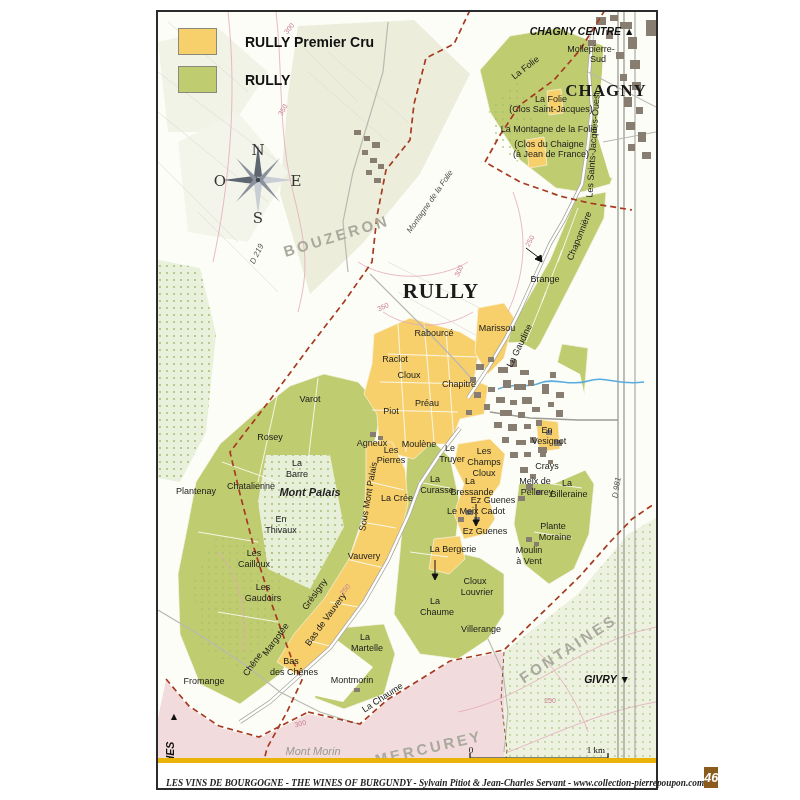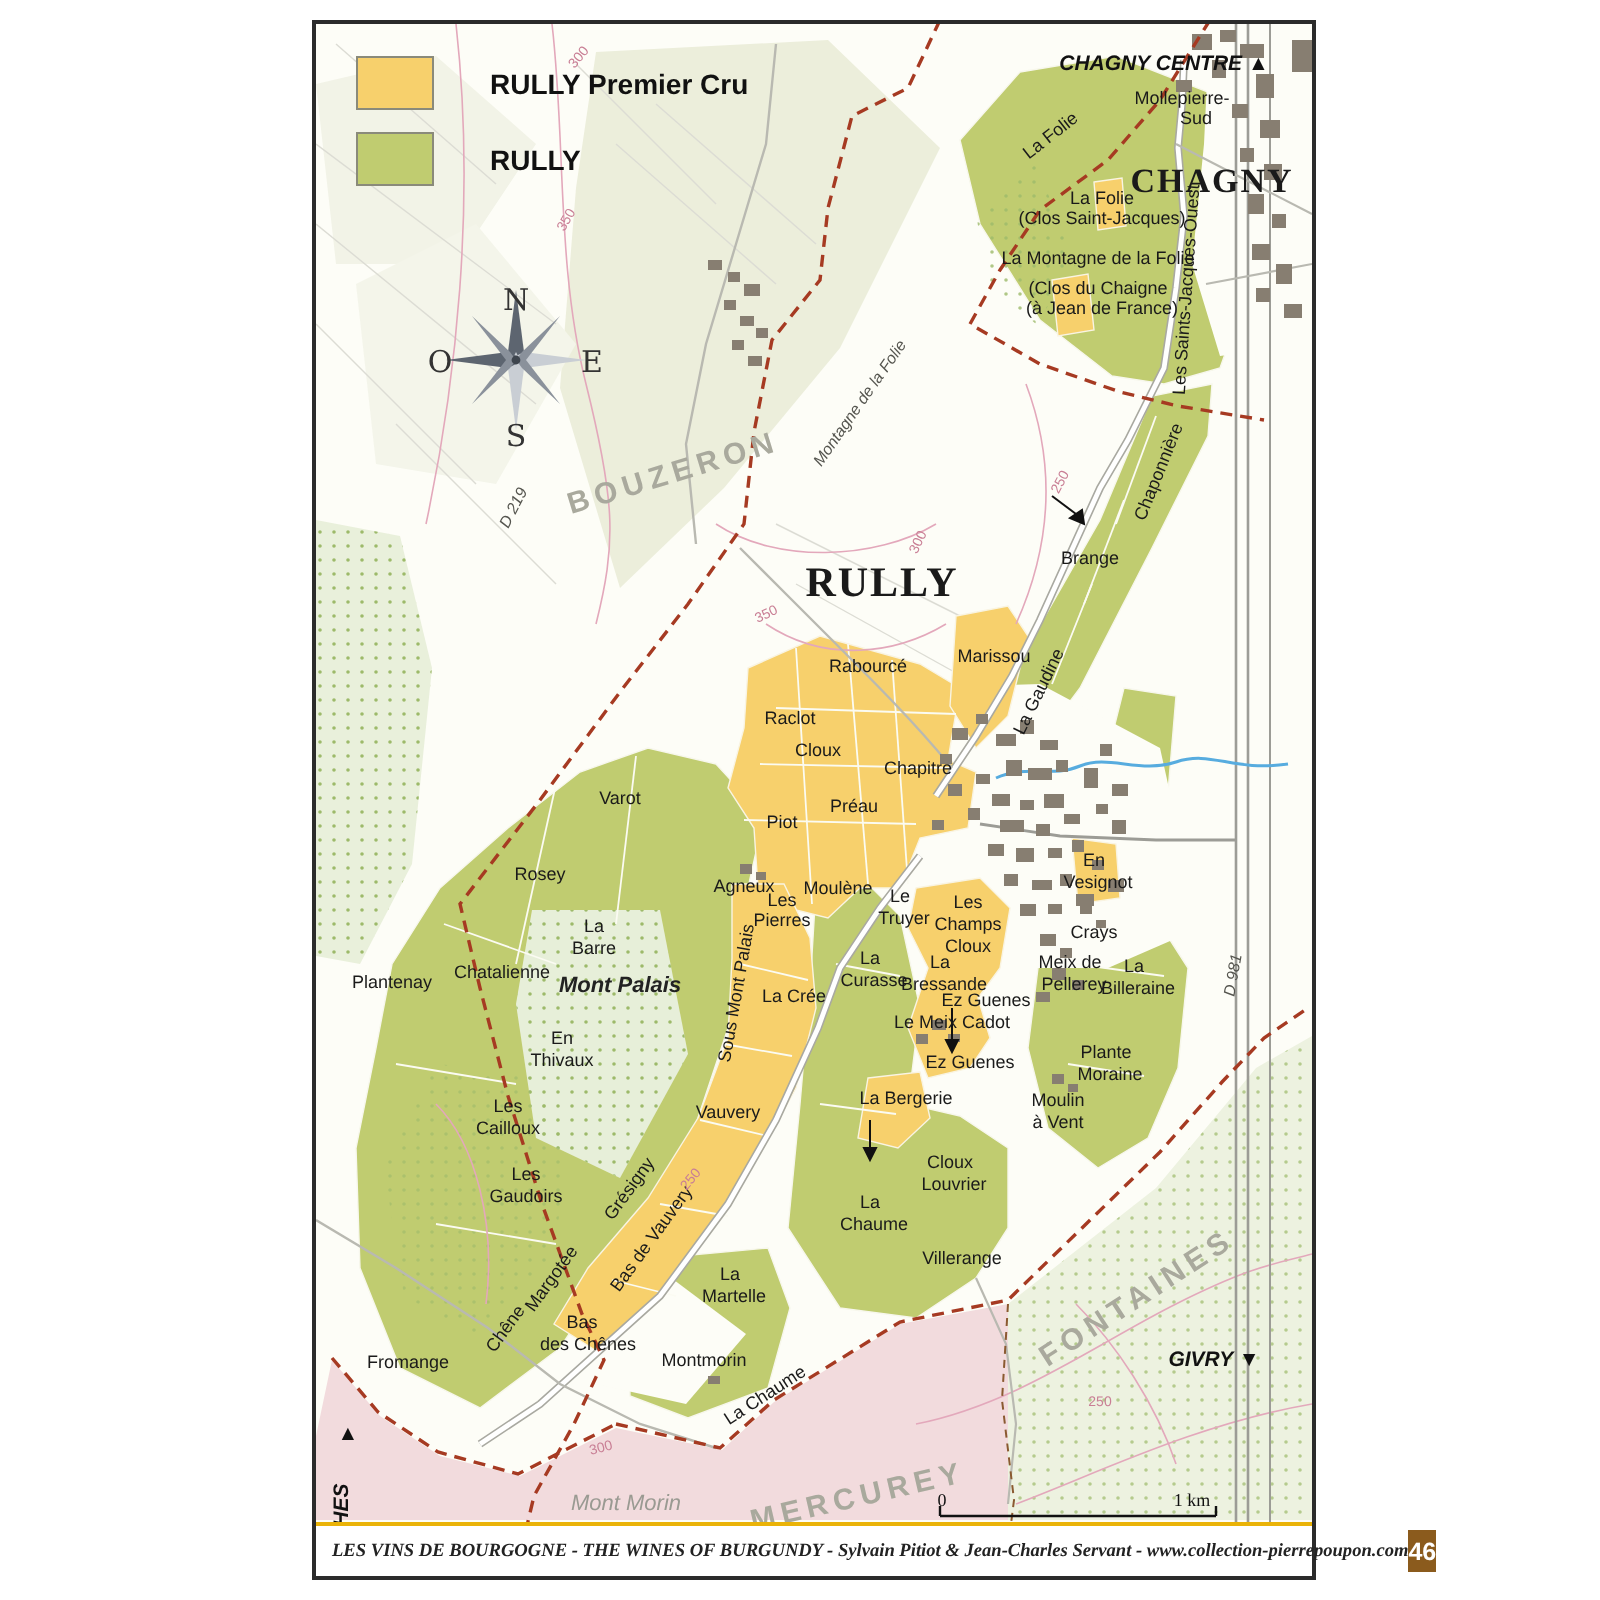--- a/index.html
+++ b/index.html
@@ -7,23 +7,23 @@
   #panel{position:absolute;left:156px;top:10px;width:502px;height:780px;border:2px solid #2b2b2b;background:#FDFDF7;box-sizing:border-box;}
   #map-svg{position:absolute;left:0;top:0;width:498px;height:776px;}
   
   #legend{position:absolute;left:20px;top:16px;z-index:5;}
   .leg-row{display:flex;align-items:center;margin-bottom:11px;}
   .leg-sw{width:37px;height:25px;border:1px solid #8a8a7a;}
   .sw-pc{background:#F7D06C;}
   .sw-v{background:#C0CC70;}
   .leg-label{margin-left:28px;font-size:14px;font-weight:600;color:#111;}
   
-  #footer{position:absolute;left:0;right:0;bottom:0;height:25px;background:#fff;border-top:2px solid #eab308;display:flex;align-items:center;z-index:6;}
+  #footer{position:absolute;left:0;right:0;bottom:0;height:25px;background:#fff;border-top:5px solid #eab308;display:flex;align-items:flex-end;z-index:6;}
   #footer-credit{flex:1;font-family:"Liberation Serif",serif;font-style:italic;font-weight:bold;font-size:9.3px;color:#222;padding-left:8px;white-space:nowrap;}
-  #page-num{width:21px;height:21px;background:#8B5B1D;color:#fff;font-weight:bold;font-size:12.5px;display:flex;align-items:center;justify-content:center;margin-right:2px;}
+  #page-num{width:21px;height:21px;background:#8B5B1D;color:#fff;font-weight:bold;font-size:12.5px;display:flex;align-items:center;justify-content:center;margin-right:2px;font-style:italic;}
   
   text.lbl{font-family:"Liberation Sans",sans-serif;fill:#1a1a1a;text-anchor:middle;}
   text.vine{font-size:9px;}
   text.city{font-family:"Liberation Serif",serif;font-size:21px;font-weight:bold;letter-spacing:1px;}
   text.city2{font-family:"Liberation Serif",serif;font-size:17px;font-weight:bold;letter-spacing:1px;}
   text.region{font-size:15px;font-weight:bold;fill:#A9A99D;letter-spacing:3px;}
   text.dir{font-size:10.5px;font-style:italic;font-weight:bold;fill:#111;}
   text.road{font-size:8px;font-style:italic;fill:#55554f;}
   text.contour{font-size:7px;fill:#C97F95;}
   text.hill{font-size:11px;font-style:italic;font-weight:bold;fill:#222;}

